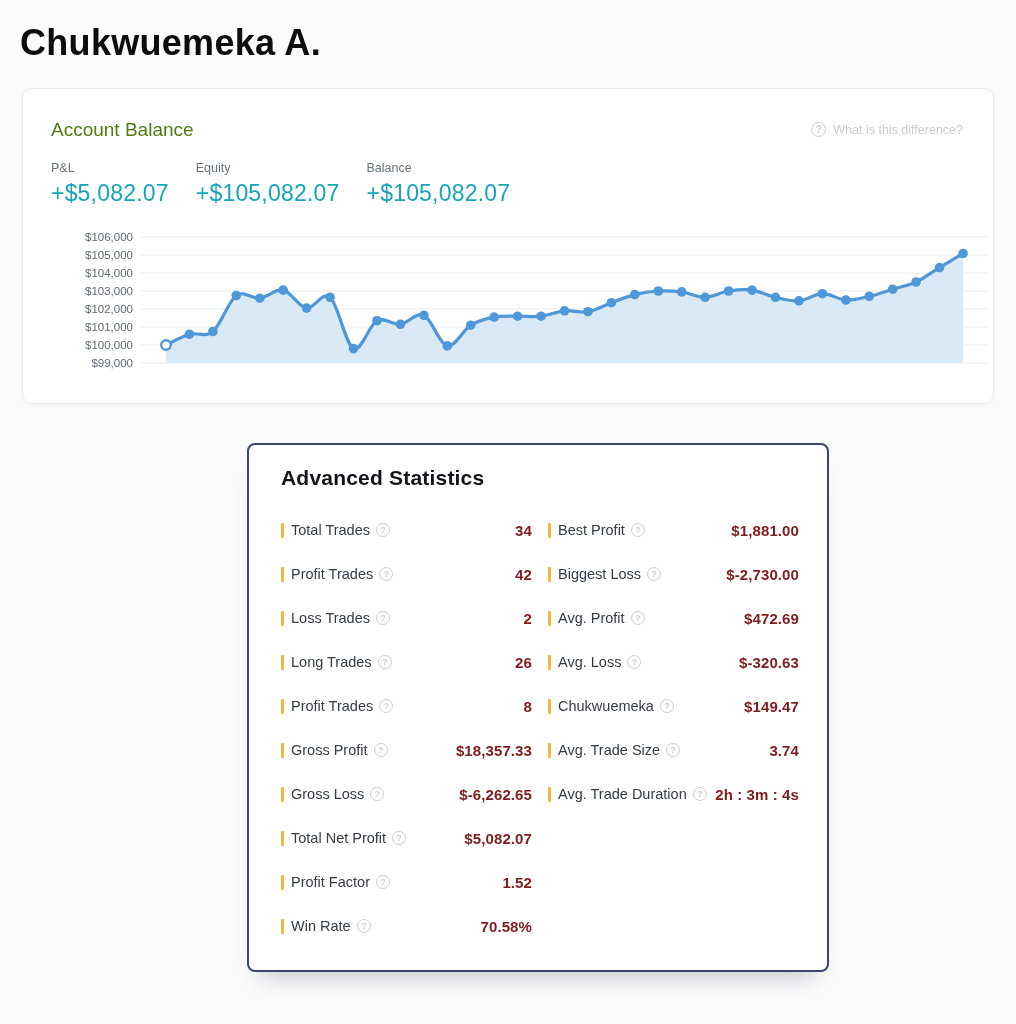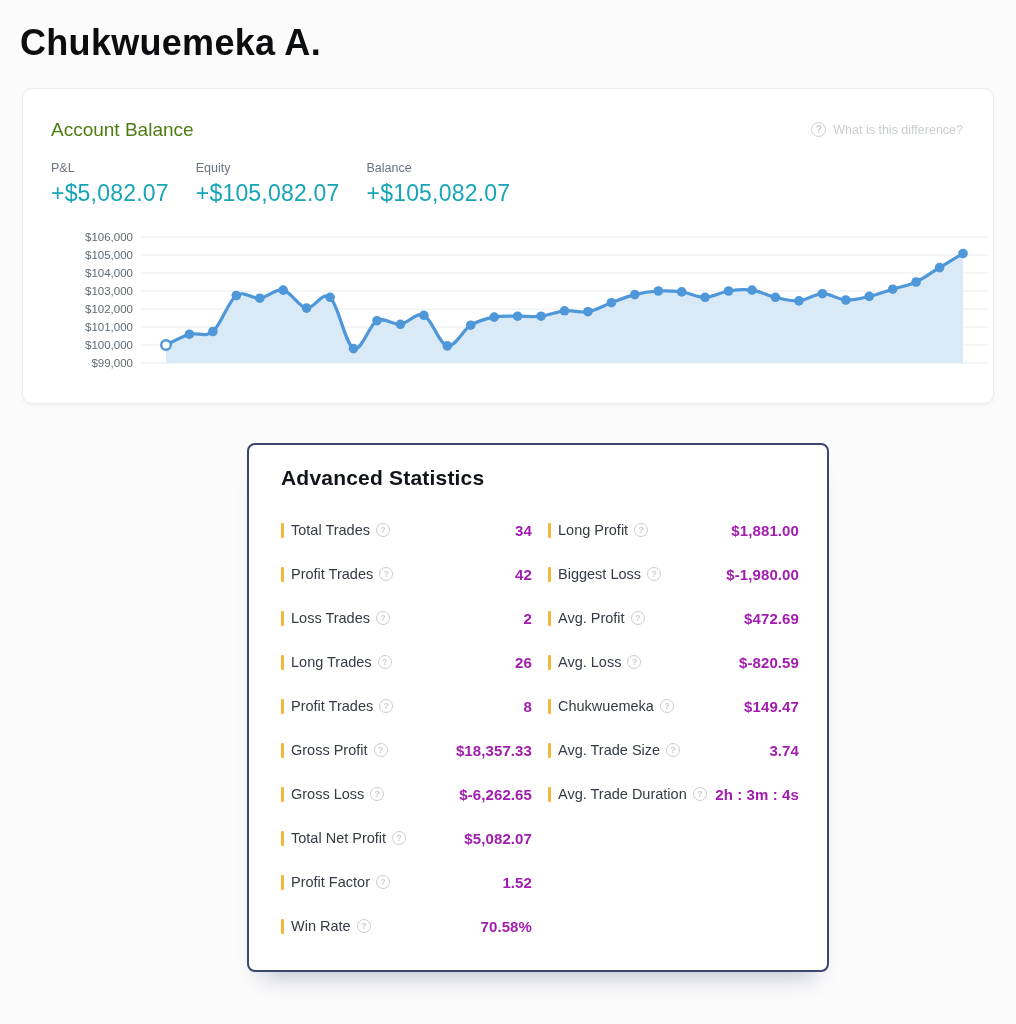--- a/index.html
+++ b/index.html
@@ -53,21 +53,21 @@
     font-size:21px; font-weight:700; color:#10131a; letter-spacing:.2px;
   }
   .stats-grid{
     position:absolute; left:32px; top:63px; width:518px;
     display:grid; grid-template-columns:1fr 1fr; column-gap:16px;
   }
   .stat-row{ height:44px; display:flex; align-items:center; }
   .ybar{ width:3px; height:15px; background:#f3b73a; border-radius:1px; margin-right:7px; flex:0 0 auto; }
   .stat-label{ font-size:14.5px; color:#343b45; }
   .stat-row .qicon{ width:14px; height:14px; font-size:9px; margin-left:6px; }
-  .stat-value{ margin-left:auto; font-size:15px; font-weight:700; color:#a21caf; letter-spacing:.1px; }
+  .stat-value{ margin-left:auto; font-size:15px; font-weight:700; color:#7f1d1d; letter-spacing:.1px; }
 </style>
 </head>
 <body>
 
 <h1 class="page-title">Chukwuemeka A.</h1>
 
 <section class="balance-card">
   <h2 class="balance-title">Account Balance</h2>
   <div class="diff-help">
     <span class="qicon">?</span>
@@ -207,41 +207,41 @@
         <div class="stat-row">
           <span class="ybar"></span>
           <span class="stat-label">Win Rate</span>
           <span class="qicon">?</span>
           <span class="stat-value">70.58%</span>
         </div>
       </div>
     <div>
         <div class="stat-row">
           <span class="ybar"></span>
-          <span class="stat-label">Long Profit</span>
+          <span class="stat-label">Best Profit</span>
           <span class="qicon">?</span>
           <span class="stat-value">$1,881.00</span>
         </div>
         <div class="stat-row">
           <span class="ybar"></span>
           <span class="stat-label">Biggest Loss</span>
           <span class="qicon">?</span>
-          <span class="stat-value">$-1,980.00</span>
+          <span class="stat-value">$-2,730.00</span>
         </div>
         <div class="stat-row">
           <span class="ybar"></span>
           <span class="stat-label">Avg. Profit</span>
           <span class="qicon">?</span>
           <span class="stat-value">$472.69</span>
         </div>
         <div class="stat-row">
           <span class="ybar"></span>
           <span class="stat-label">Avg. Loss</span>
           <span class="qicon">?</span>
-          <span class="stat-value">$-820.59</span>
+          <span class="stat-value">$-320.63</span>
         </div>
         <div class="stat-row">
           <span class="ybar"></span>
           <span class="stat-label">Chukwuemeka</span>
           <span class="qicon">?</span>
           <span class="stat-value">$149.47</span>
         </div>
         <div class="stat-row">
           <span class="ybar"></span>
           <span class="stat-label">Avg. Trade Size</span>

